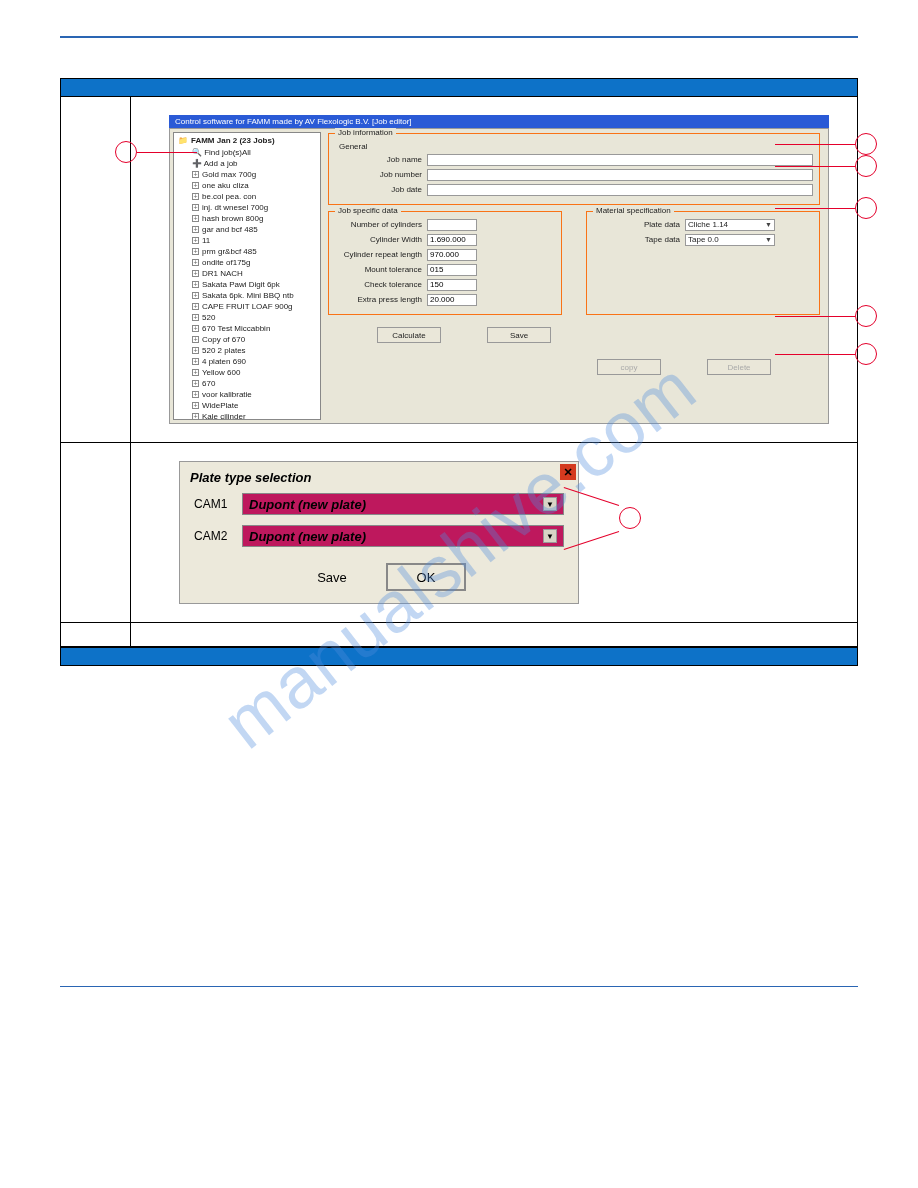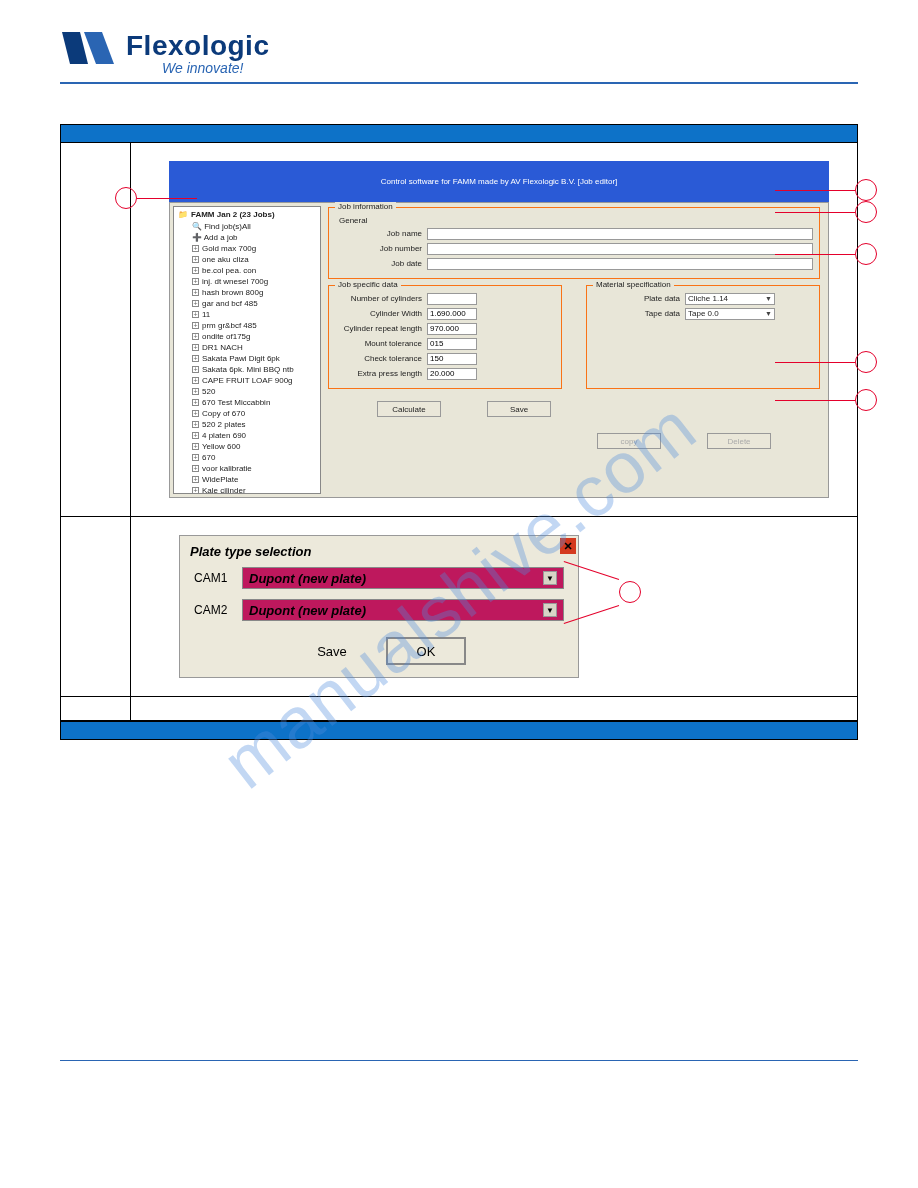--- a/index.html
+++ b/index.html
@@ -79,23 +79,22 @@
   
   .jobeditor {
     position: relative;
     font-family: Tahoma, sans-serif;
     font-size: 8px;
     color: #222;
   }
   .je-titlebar {
     background: #2a5ad6;
     color: #fff;
-    padding: 16px 6px;
+    padding: 2px 6px;
     font-size: 8px;
-    text-align: center;
   }
   .je-body {
     display: flex;
     background: #e8e6d8;
     border: 1px solid #999;
   }
   .je-tree {
     width: 148px;
     background: #fff;
     border: 1px solid #888;
@@ -234,32 +233,20 @@
     z-index:50;
     letter-spacing:1px;
   }
 </style>
 </head>
 <body>
 
 <div class="page">
   <div class="watermark">manualshive.com</div>
 
-  <div class="logo-row">
-    <span class="logo-mark">
-      <svg viewBox="0 0 56 38">
-        <polygon points="2,2 20,2 28,34 10,34" fill="#0b3a7a"></polygon>
-        <polygon points="24,2 42,2 54,34 36,34" fill="#2a65b3"></polygon>
-      </svg>
-    </span>
-    <span class="logo-text">
-      <div class="brand">Flexologic</div>
-      <div class="tag">We innovate!</div>
-    </span>
-  </div>
   <hr class="hr-blue">
 
   <div class="doc-table">
     <div class="blue-bar"></div>
 
     <div class="row">
       <div class="cell-narrow"></div>
       <div class="cell-wide">
         <div class="jobeditor">
           <div class="je-titlebar">Control software for FAMM made by AV Flexologic B.V.   [Job editor]</div>

